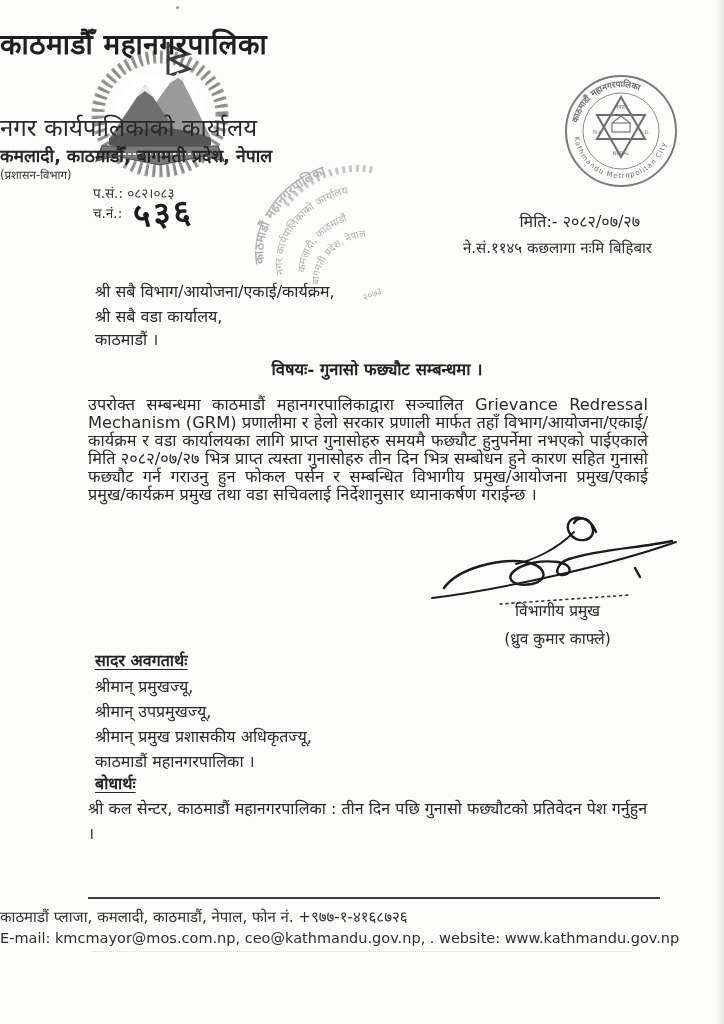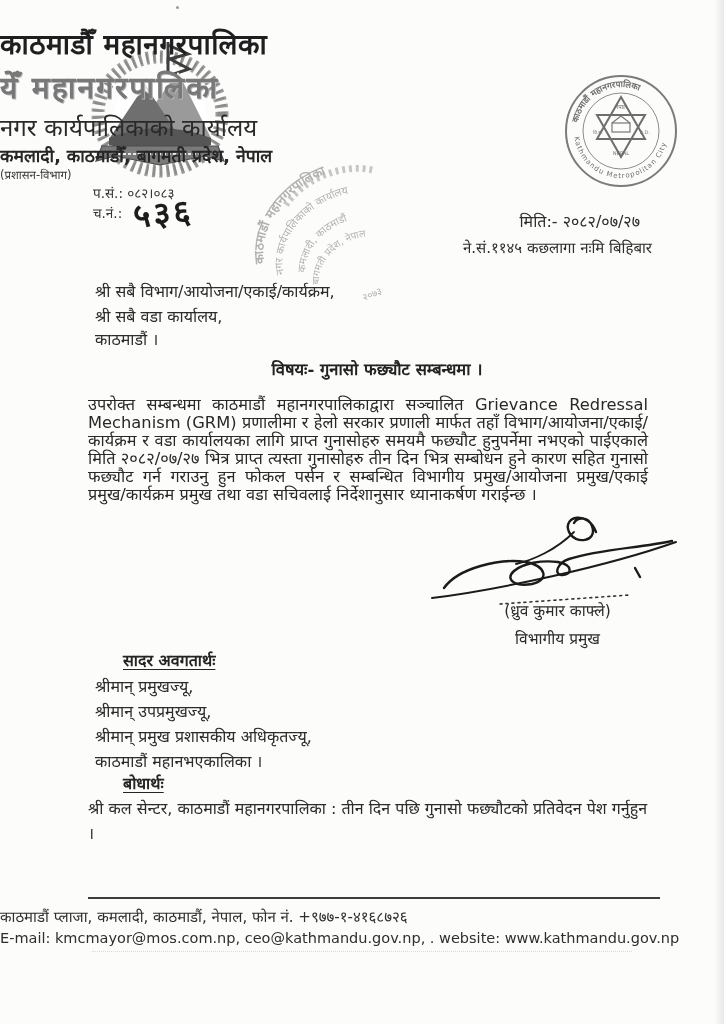--- a/index.html
+++ b/index.html
@@ -23,21 +23,21 @@
            transform:rotate(-5deg);letter-spacing:3px;}
   .date1{right:84px;top:210px;font-size:16px;color:#2d2d2d;}
   .date2{right:72px;top:237px;font-size:15px;color:#2d2d2d;}
   .addr{left:95px;font-size:16px;color:#2b2b2b;}
   .a1{top:280px;} .a2{top:305px;} .a3{top:328px;}
   .subject{left:30px;right:0;top:357px;text-align:center;font-size:16.5px;font-weight:600;color:#222;}
   .body-par{left:88px;top:396px;width:560px;font-size:16.3px;line-height:18px;
             text-align:justify;color:#282828;}
   .signer{left:455px;top:599px;width:205px;text-align:center;font-size:15.5px;color:#2b2b2b;}
   .signer div{margin-bottom:6px;}
-  .cc-head{font-size:16px;font-weight:700;color:#242424;text-decoration:underline;text-underline-offset:3px;margin-left:28px;}
+  .cc-head{font-size:16px;font-weight:700;color:#242424;text-decoration:underline;text-underline-offset:3px;}
   .h-sadar{left:95px;top:649px;}
   .cc-item{left:95px;font-size:16px;color:#2b2b2b;text-align:center;}
   .c1{top:675px;} .c2{top:700px;} .c3{top:725px;} .c4{top:750px;}
   .h-bodh{left:95px;top:772px;}
   .bodh-text{left:88px;top:796px;width:566px;font-size:16px;line-height:25px;color:#2b2b2b;}
   .f-line{left:88px;top:897px;width:572px;height:2px;background:#3c3c3c;}
   .f1{top:906px;font-size:15px;color:#2e2e2e;}
   .f2{top:930px;font-size:14.5px;color:#2e2e2e;}
   .emblem{left:84px;top:38px;}
   .seal{left:560px;top:58px;}
@@ -84,21 +84,20 @@
     <path d="M61,92 L37,50 L85,50 Z" fill="none" stroke="#6e6e6e" stroke-width="2"></path>
     <rect x="52" y="58" width="18" height="9" fill="none" stroke="#777" stroke-width="1.2"></rect>
     <path d="M52,58 L61,51 L70,58" fill="none" stroke="#777" stroke-width="1.2"></path>
     <text x="61" y="44" font-size="6" fill="#6e6e6e" text-anchor="middle">नेपाल</text>
     <text x="38" y="69" font-size="4.8" fill="#777" text-anchor="middle">वि.सं.</text>
     <text x="85" y="69" font-size="4.8" fill="#777" text-anchor="middle">A.D.</text>
     <text x="61" y="90" font-size="5.2" fill="#6e6e6e" text-anchor="middle">NEPAL</text>
   </svg>
 
   <div class="abs ctr t1">काठमाडौँ महानगरपालिका</div>
-  <div class="abs ctr ranjana">येँ महानगरपालिका</div>
   <div class="abs ctr t2">नगर कार्यपालिकाको कार्यालय</div>
   <div class="abs ctr t3">कमलादी, काठमाडौँ, बागमती प्रदेश, नेपाल</div>
   <div class="abs ctr t4">(प्रशासन-विभाग)</div>
 
   <div class="abs ps">
     <span>प.सं.:</span>
     <span>०८२।०८३</span>
   </div>
   <div class="abs cn">च.नं.:</div>
   <div class="abs cn-hand">५३६</div>
@@ -143,29 +142,29 @@
       <path d="M168,40 C160,18 134,24 141,40 C147,53 170,50 164,34 C160,24 149,25 146,31"></path>
       <path d="M146,40 C128,58 105,68 88,72" stroke-width="1.8"></path>
       <path d="M16,96 C30,76 72,66 98,70 C118,74 122,88 104,92 C88,95 76,88 86,79 C95,71 114,68 130,70 C146,73 144,84 133,83 C126,82 129,71 141,67 C172,57 212,56 244,49"></path>
       <path d="M4,106 C70,98 180,74 248,50" stroke-width="2"></path>
       <path d="M207,76 l5,9"></path>
       <path d="M72,112 L202,103" stroke-width="1.6" stroke-dasharray="2 4" stroke="#333"></path>
     </g>
   </svg>
 
   <div class="abs signer">
+    <div>विभागीय प्रमुख</div>
     <div>(ध्रुव कुमार काफ्ले)</div>
-    <div>विभागीय प्रमुख</div>
   </div>
 
   <div class="abs cc-head h-sadar">सादर अवगतार्थः</div>
   <div class="abs cc-item c1">श्रीमान् प्रमुखज्यू,</div>
   <div class="abs cc-item c2">श्रीमान् उपप्रमुखज्यू,</div>
   <div class="abs cc-item c3">श्रीमान् प्रमुख प्रशासकीय अधिकृतज्यू,</div>
-  <div class="abs cc-item c4">काठमाडौं महानभएकालिका ।</div>
+  <div class="abs cc-item c4">काठमाडौं महानगरपालिका ।</div>
 
   <div class="abs cc-head h-bodh">बोधार्थः</div>
   <div class="abs bodh-text">श्री कल सेन्टर, काठमाडौं महानगरपालिका : तीन दिन पछि गुनासो फछ्यौटको प्रतिवेदन पेश गर्नुहुन ।</div>
 
   <div class="abs f-line"></div>
   <div class="abs ctr f1">काठमाडौं प्लाजा, कमलादी, काठमाडौं, नेपाल, फोन नं. +९७७-१-४१६८७२६</div>
   <div class="abs ctr f2">E-mail: kmcmayor@mos.com.np, ceo@kathmandu.gov.np, . website: www.kathmandu.gov.np</div>
 
   <div class="abs edge-r"></div>
   <div class="abs scanline"></div>

